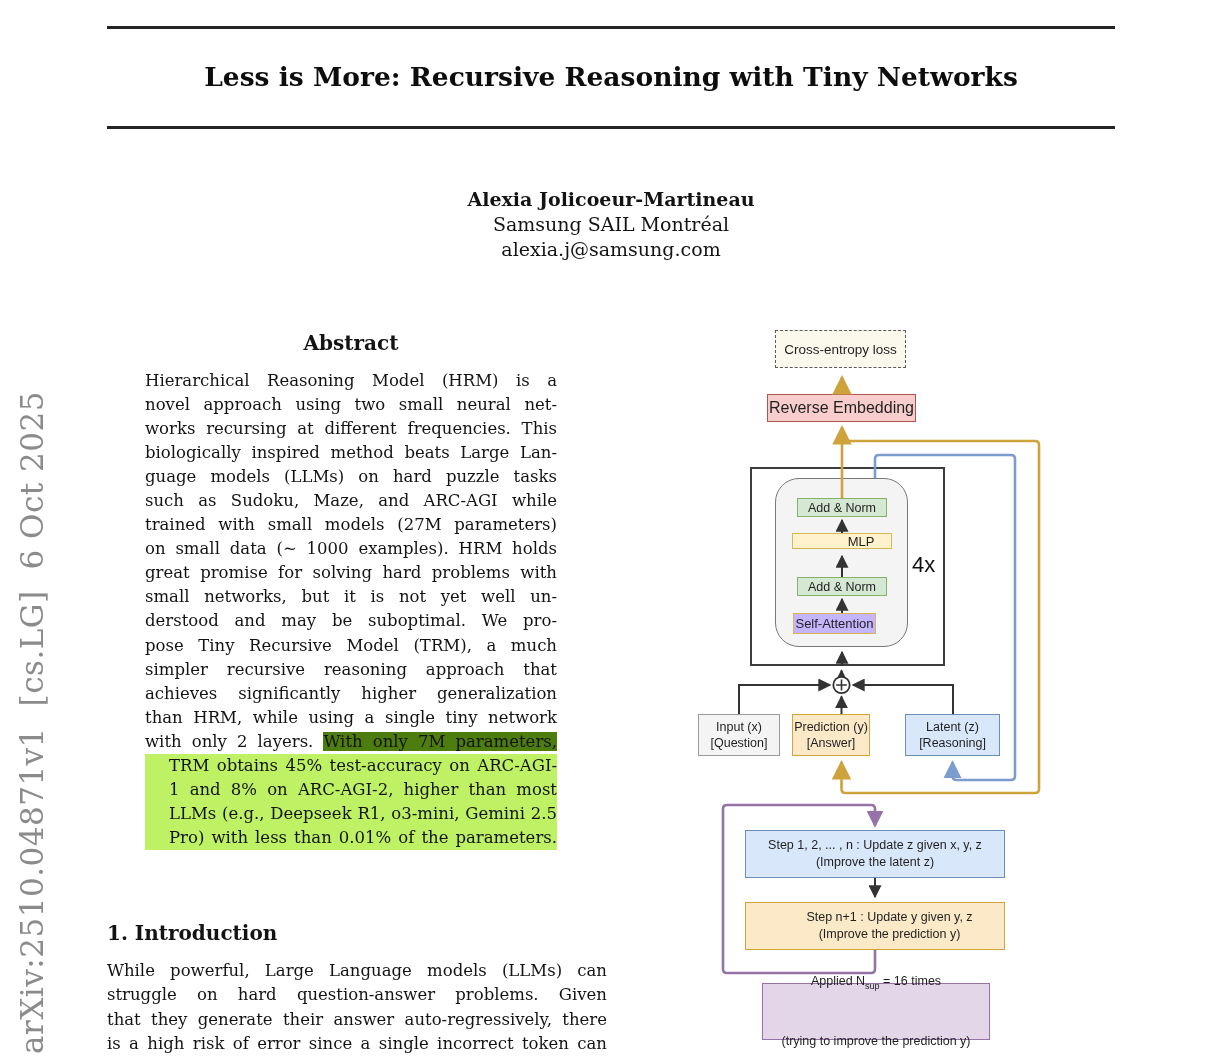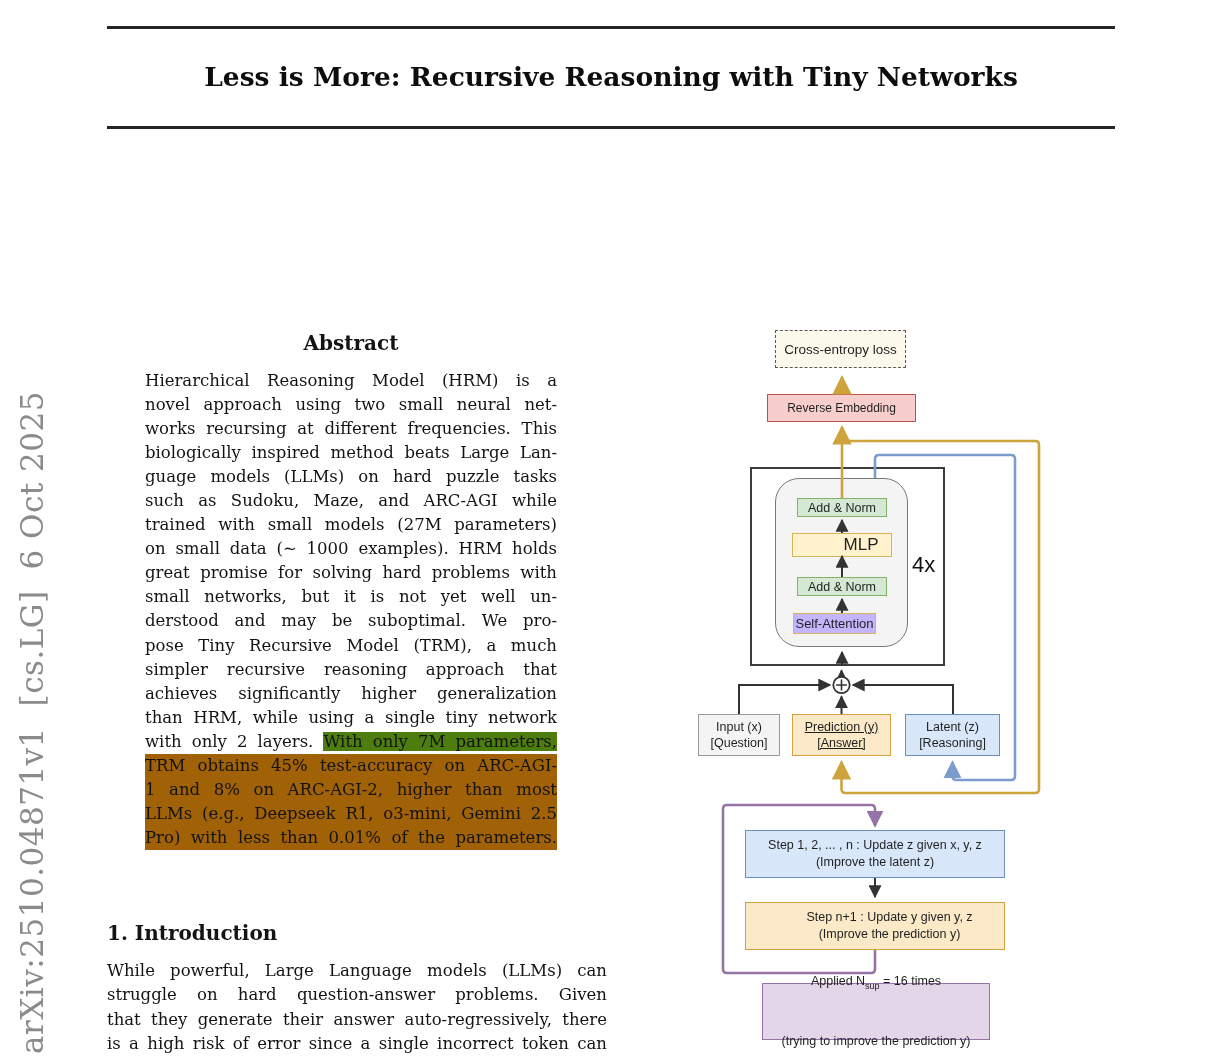--- a/index.html
+++ b/index.html
@@ -26,63 +26,68 @@
   }
   .author-block { position:absolute; left:107px; top:187px; width:1008px; text-align:center; font-size:19px; line-height:25px; }
   .author-name { font-weight:bold; }
 
   
   .abs-heading { position:absolute; left:145px; top:331px; width:412px; text-align:center; font-size:20px; font-weight:bold; }
   .abs-body { position:absolute; left:145px; top:369px; width:412px; font-size:16.5px; line-height:24.05px; }
   .jblock { white-space:pre-line; text-align:justify; text-align-last:justify; }
   .jline  { text-align:justify; text-align-last:justify; }
   .hl { background:#4d7c0f; }
-  .hlblock { background:#a16207; }
+  .hlblock { background:#bef264;padding-left:24px; }
 
   
   .intro-heading { position:absolute; left:107px; top:921px; margin:0; font-size:20px; font-weight:bold; }
   .intro-body { position:absolute; left:107px; top:959px; width:500px; font-size:16.5px; line-height:24.3px; }
 
   
   .figure { position:absolute; left:690px; top:325px; width:380px; height:730px;
             font-family:"Liberation Sans", "DejaVu Sans", sans-serif; color:#1f1f1f; }
   .fig-svg { position:absolute; left:0; top:0; z-index:5; pointer-events:none; }
   .fbox {
     position:absolute; box-sizing:border-box; z-index:1;
     display:flex; flex-direction:column; align-items:center; justify-content:center;
     text-align:center;
   }
   .loss-box   { left:85px;  top:5px;   width:131px; height:38px; background:#fbf9ec; border:1.6px dashed #5a5a5a; font-size:13.5px; }
-  .rev-box    { left:77px;  top:69px;  width:149px; height:28px; background:#f8cecc; border:1.5px solid #b85450; font-size:12px; }
+  .rev-box    { left:77px;  top:69px;  width:149px; height:28px; background:#f8cecc; border:1.5px solid #b85450; font-size:16px; }
   .outer-box  { left:60px;  top:142px; width:195px; height:199px; background:#ffffff; border:2px solid #3d3d3d; }
   .inner-box  { left:85px;  top:153px; width:133px; height:169px; background:#f4f4f4; border:1.4px solid #787878; border-radius:24px; }
   .an1-box    { left:107px; top:173px; width:90px;  height:19px; background:#d5e8d4; border:1.3px solid #82b366; font-size:12.5px; }
-  .mlp-box    { left:102px; top:208px; width:100px; height:24px; background:#fff2cc; border:1.3px solid #d6b656; font-size:17px;padding-left:38px; }
+  .mlp-box    { left:102px; top:208px; width:100px; height:16px; background:#fff2cc; border:1.3px solid #d6b656; font-size:13px;padding-left:38px; }
   .an2-box    { left:107px; top:252px; width:90px;  height:19px; background:#d5e8d4; border:1.3px solid #82b366; font-size:12.5px; }
   .sattn-box  { left:103px; top:288px; width:83px;  height:21px; background:#c4b5fd; border:1.3px solid #d6b656; font-size:13px; }
   .fourx      { left:222px; top:227px; font-size:22px; color:#111; z-index:1; position:absolute; }
   .input-box  { left:8px;   top:389px; width:82px;  height:42px; background:#f4f4f4; border:1.5px solid #9a9a9a; font-size:12.5px; line-height:16.5px; }
-  .pred-box   { left:102px; top:389px; width:99px;  height:42px; background:#fce9c8; border:1.5px solid #d3a43f; font-size:12.5px; line-height:16.5px;text-decoration:underline; }
+  .pred-box   { left:102px; top:389px; width:78px;  height:42px; background:#fce9c8; border:1.5px solid #d3a43f; font-size:12.5px; line-height:16.5px; }
   .latent-box { left:215px; top:389px; width:95px;  height:42px; background:#d9e7fb; border:1.5px solid #6c8ebf; font-size:12.5px; line-height:16.5px; }
   .bstep-box  { left:55px;  top:505px; width:260px; height:48px; background:#d9e7fb; border:1.5px solid #6c8ebf; font-size:12.5px; line-height:17px; }
   .ostep-box  { left:55px;  top:577px; width:260px; height:48px; background:#fbe9c8; border:1.5px solid #d0a33c; font-size:12.5px; line-height:17px;padding-left:29px; }
   .applied-box{ left:72px;  top:658px; width:228px; height:57px; background:#e2d6e8; border:1.5px solid #9673a6; font-size:12.5px; line-height:17px;gap:39px; }
   .applied-box sub { font-size:9px; }
 </style>
 </head>
 <body>
 
 <div class="page">
 
   <div class="arxiv-sidebar">arXiv:2510.04871v1  [cs.LG]  6 Oct 2025</div>
 
   <div class="rule rule-top"></div>
   <h1 class="paper-title">Less is More: Recursive Reasoning with Tiny Networks</h1>
   <div class="rule rule-bottom"></div>
 
+  <div class="author-block">
+    <div class="author-name">Alexia Jolicoeur-Martineau</div>
+    <div class="author-affiliation">Samsung SAIL Montréal</div>
+    <div class="author-email">alexia.j@samsung.com</div>
+  </div>
 
   <div class="abs-heading">Abstract</div>
   <div class="abs-body">
     <div class="jblock">Hierarchical Reasoning Model (HRM) is a
 novel approach using two small neural net-
 works recursing at different frequencies. This
 biologically inspired method beats Large Lan-
 guage models (LLMs) on hard puzzle tasks
 such as Sudoku, Maze, and ARC-AGI while
 trained with small models (27M parameters)

